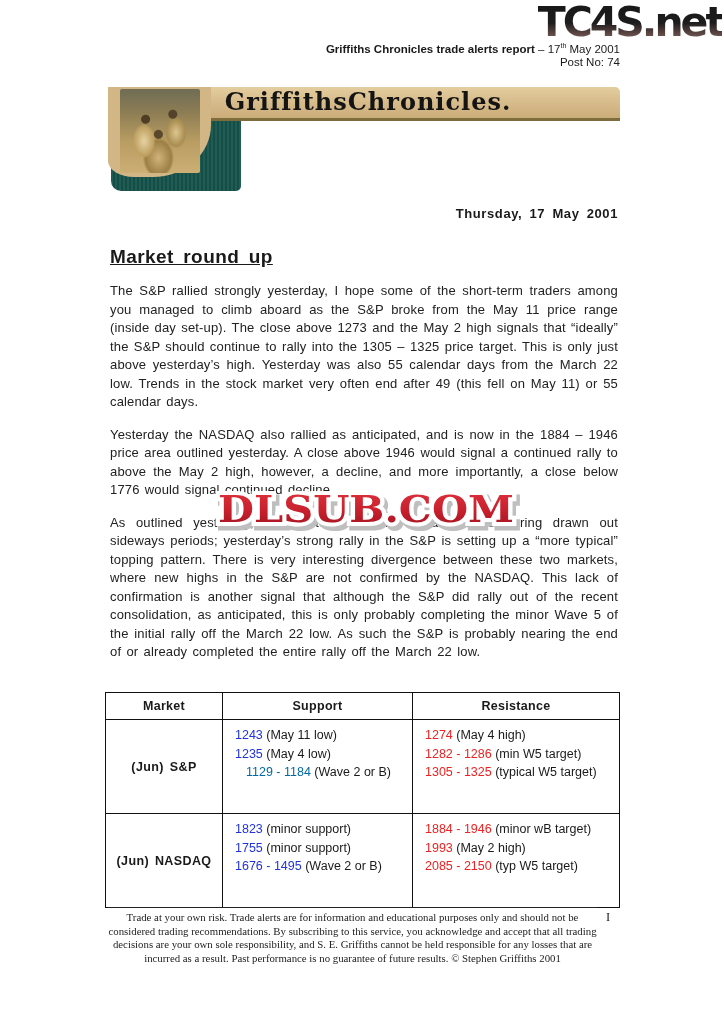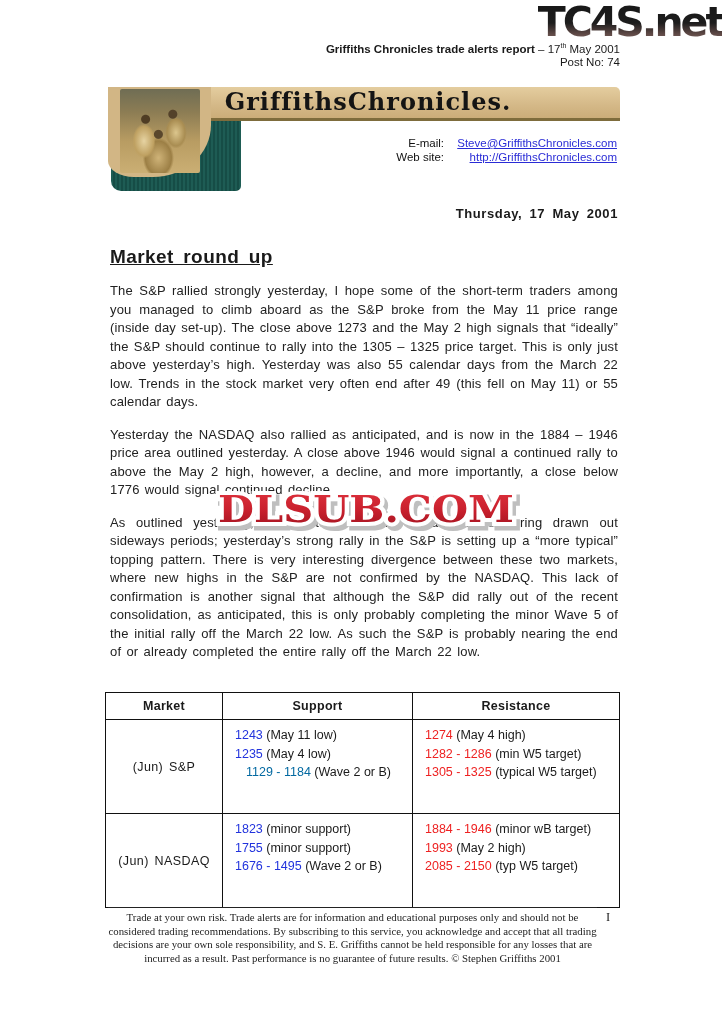--- a/index.html
+++ b/index.html
@@ -80,21 +80,21 @@
   }
   
   .dlsub{position:absolute; left:200px; top:481px; z-index:5;}
   
   .sr-table-wrap{position:absolute; left:105px; top:692px; width:514px;}
   table.sr{border-collapse:collapse; width:514px; table-layout:fixed; font-size:12.5px;padding-left:12px;}
   table.sr th, table.sr td{border:1.4px solid #111;}
   table.sr th{height:24px; font-weight:bold; text-align:center; letter-spacing:0.3px;}
   col.c-market{width:117px;} col.c-support{width:190px;} col.c-resist{width:207px;}
   td.market{
-    text-align:center; vertical-align:middle; font-weight:normal; letter-spacing:0.4px;
+    text-align:center; vertical-align:middle; font-weight:bold; letter-spacing:0.4px;
     word-spacing:2px;
   }
   td.levels{vertical-align:top; padding:6px 4px 14px 12px; line-height:18.5px; height:73px;}
   td.levels .ln{white-space:nowrap;}
   
   .foot-rule{position:absolute; left:108px; top:907px; width:489px; border-top:1.6px solid #222;}
   .disclaimer{
     position:absolute; left:108px; top:911px; width:489px; text-align:center;
     font-family:"Liberation Serif", serif; font-size:10.8px; line-height:13.6px; color:#222;
   }
@@ -116,26 +116,20 @@
   </div>
   <div class="post-no">Post No: 74</div>
 
   <div class="masthead">
     <div class="mast-teal"></div>
     <div class="mast-bar"></div>
     <div class="mast-panel">
       <div class="mast-photo"></div>
     </div>
     <div class="mast-brand">GriffithsChronicles.</div>
-    <div class="contact">
-      <span class="lbl">E-mail:</span>
-      <a href="#">Steve@GriffithsChronicles.com</a>
-      <span class="lbl">Web site:</span>
-      <a href="#">http://GriffithsChronicles.com</a>
-    </div>
   </div>
 
   <div class="date-line">Thursday, 17 May 2001</div>
   <div class="roundup-heading">Market round up</div>
 
   <div class="article">
     <p>The S&amp;P rallied strongly yesterday, I hope some of the short-term traders among you managed to climb aboard as the S&amp;P broke from the May 11 price range (inside day set-up). The close above 1273 and the May 2 high signals that “ideally” the S&amp;P should continue to rally into the 1305 – 1325 price target. This is only just above yesterday’s high. Yesterday was also 55 calendar days from the March 22 low. Trends in the stock market very often end after 49 (this fell on May 11) or 55 calendar days.</p>
     <p>Yesterday the NASDAQ also rallied as anticipated, and is now in the 1884 – 1946 price area outlined yesterday.  A close above 1946  would signal a continued rally to above the May 2 high,  however, a decline, and more importantly, a close below 1776 would signal continued decline.</p>
     <p>As outlined yesterday, market tops are not usually made during drawn out sideways periods; yesterday’s strong rally in the S&amp;P is setting up a “more typical” topping pattern. There is very interesting divergence between these two markets, where new highs in the S&amp;P are not confirmed by the  NASDAQ. This lack of confirmation is another signal that  although the S&amp;P did rally out of the recent consolidation, as anticipated, this is only probably completing the minor Wave 5 of the initial rally off the March 22 low. As such the S&amp;P is probably nearing the end of or already completed the entire rally off the March 22 low.</p>
   </div>

